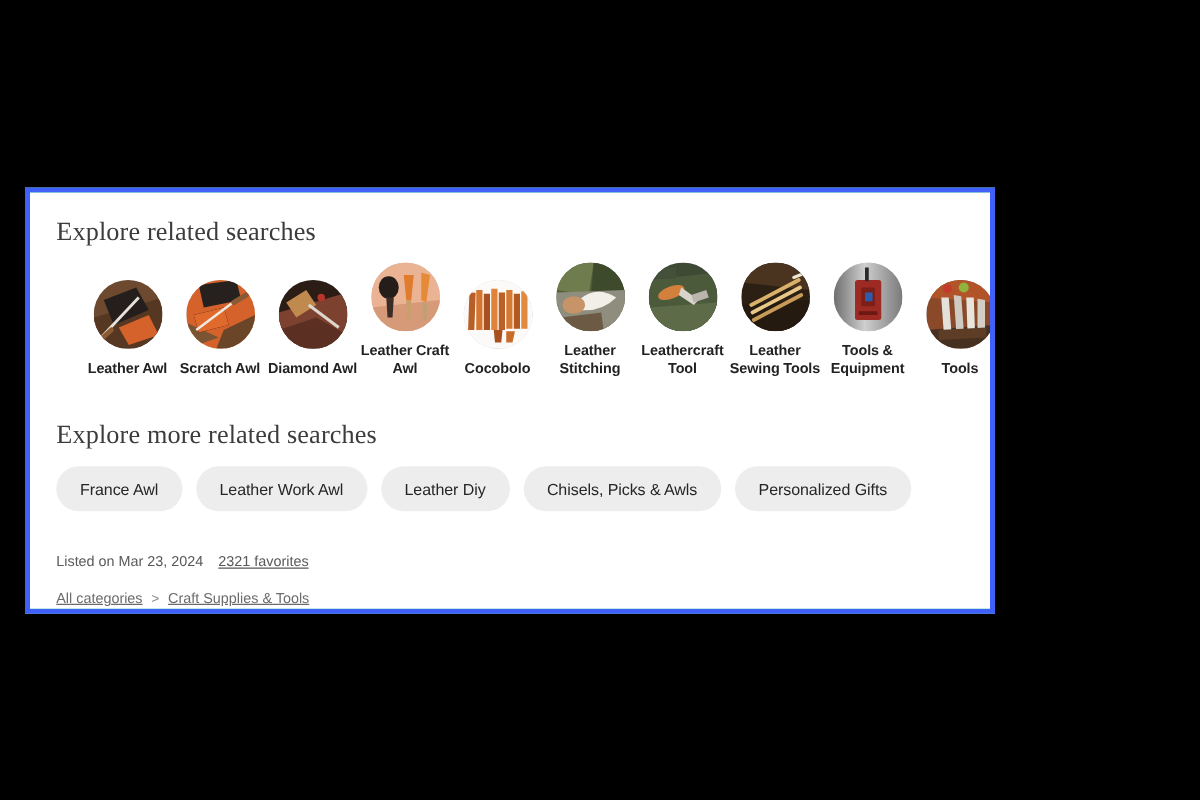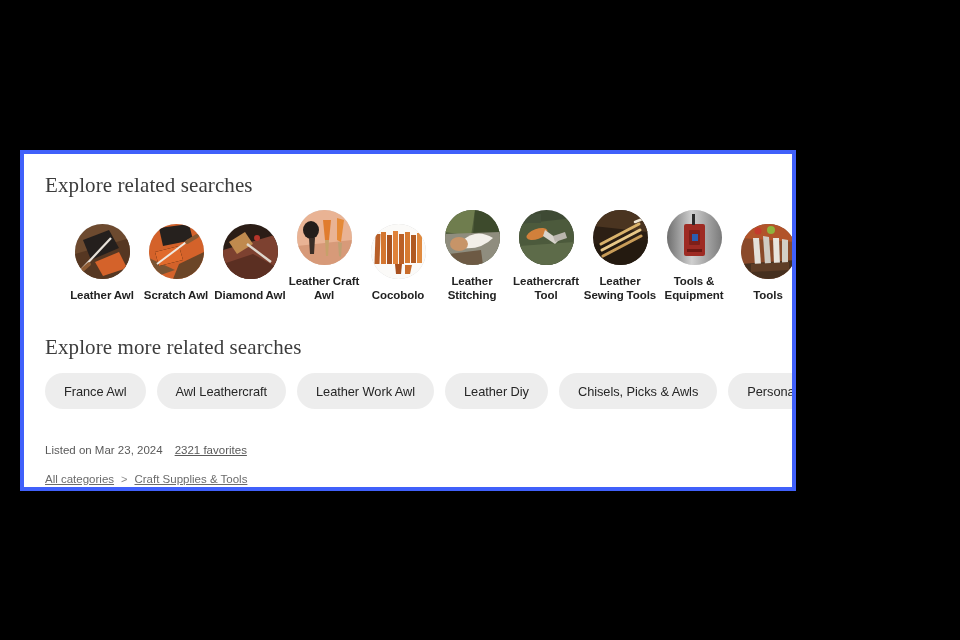--- a/index.html
+++ b/index.html
@@ -340,21 +340,20 @@
             </svg>
           </div>
           <div class="related-label">Chisels</div>
         </div>
       </div>
 
     <h2 class="section-heading" id="more-heading">Explore more related searches</h2>
 
     <div id="pill-row">
         <div class="pill">France Awl</div>
-        <div class="pill">Awl Leathercraft</div>
         <div class="pill">Leather Work Awl</div>
         <div class="pill">Leather Diy</div>
         <div class="pill">Chisels, Picks &amp; Awls</div>
         <div class="pill">Personalized Gifts</div>
       </div>
 
     <div id="meta-row">
       <span id="listed-on">Listed on Mar 23, 2024</span>
       <span id="favorites-link">2321 favorites</span>
     </div>

